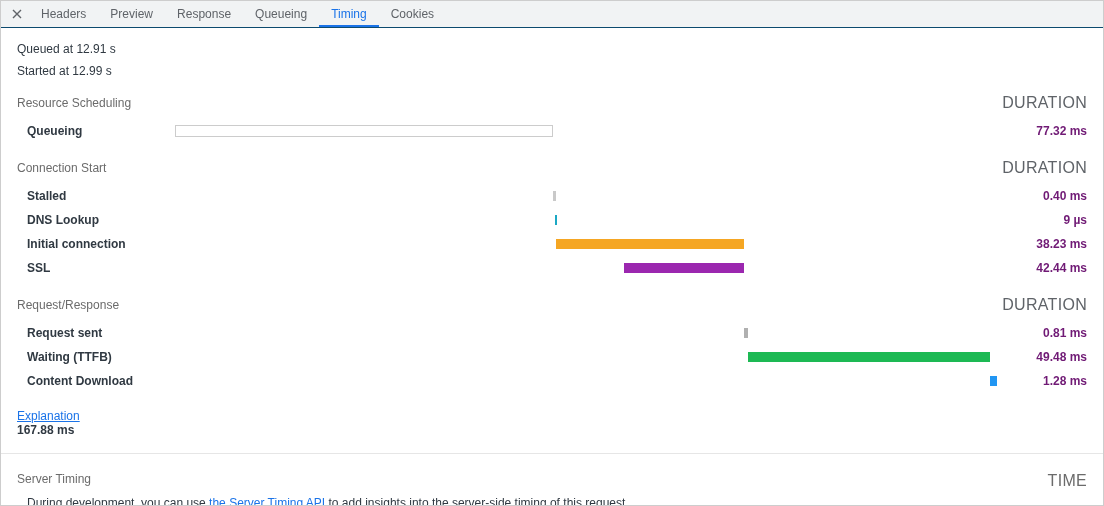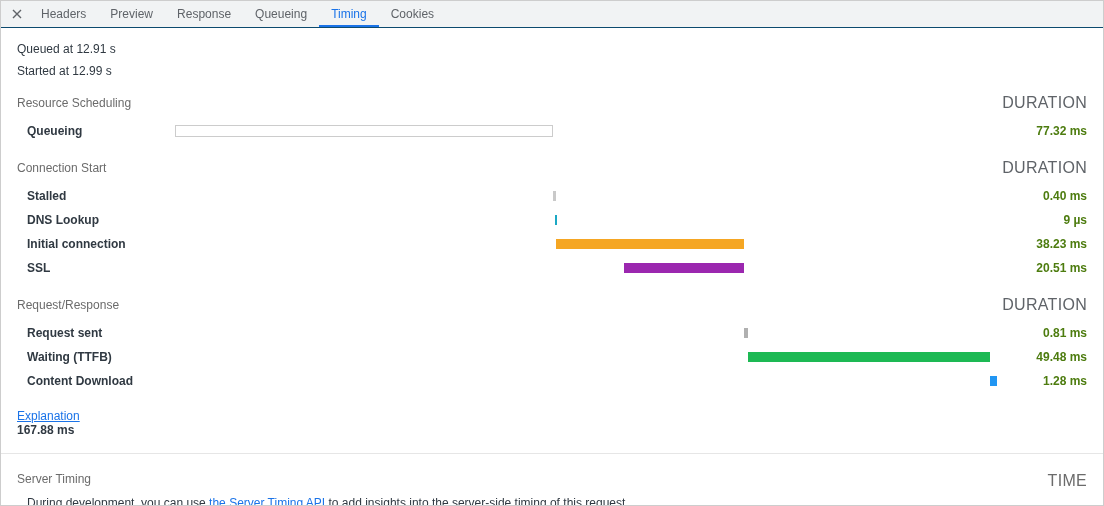--- a/index.html
+++ b/index.html
@@ -97,21 +97,21 @@
     }
     .bar.hollow {
       border: 1px solid #ccc;
       background: #fff;
       height: 12px;
       top: 0;
     }
     .row-value {
       width: 90px;
       text-align: right;
-      color: #4d7c0f;
+      color: #701a75;
       flex-shrink: 0;
       padding-left: 10px;
     }
     .footer-row {
       display: flex;
       justify-content: space-between;
       margin-top: 16px;
       padding-right: 0;
       flex-direction: column;
     }
@@ -214,21 +214,21 @@
             <div class="bar-area">
               <div class="bar c-conn" style="left: 46.4%; width: 22.8%;"></div>
             </div>
             <div class="row-value">38.23 ms</div>
           </div>
           <div class="row">
             <div class="row-label">SSL</div>
             <div class="bar-area">
               <div class="bar c-ssl" style="left: 54.6%; width: 14.6%;"></div>
             </div>
-            <div class="row-value">20.51 ms</div>
+            <div class="row-value">42.44 ms</div>
           </div>
         </div>
         <div class="section">
           <div class="section-header">
             <span class="section-title">Request/Response</span>
             <span class="duration-header">DURATION</span>
           </div>
           <div class="row">
             <div class="row-label">Request sent</div>
             <div class="bar-area">

